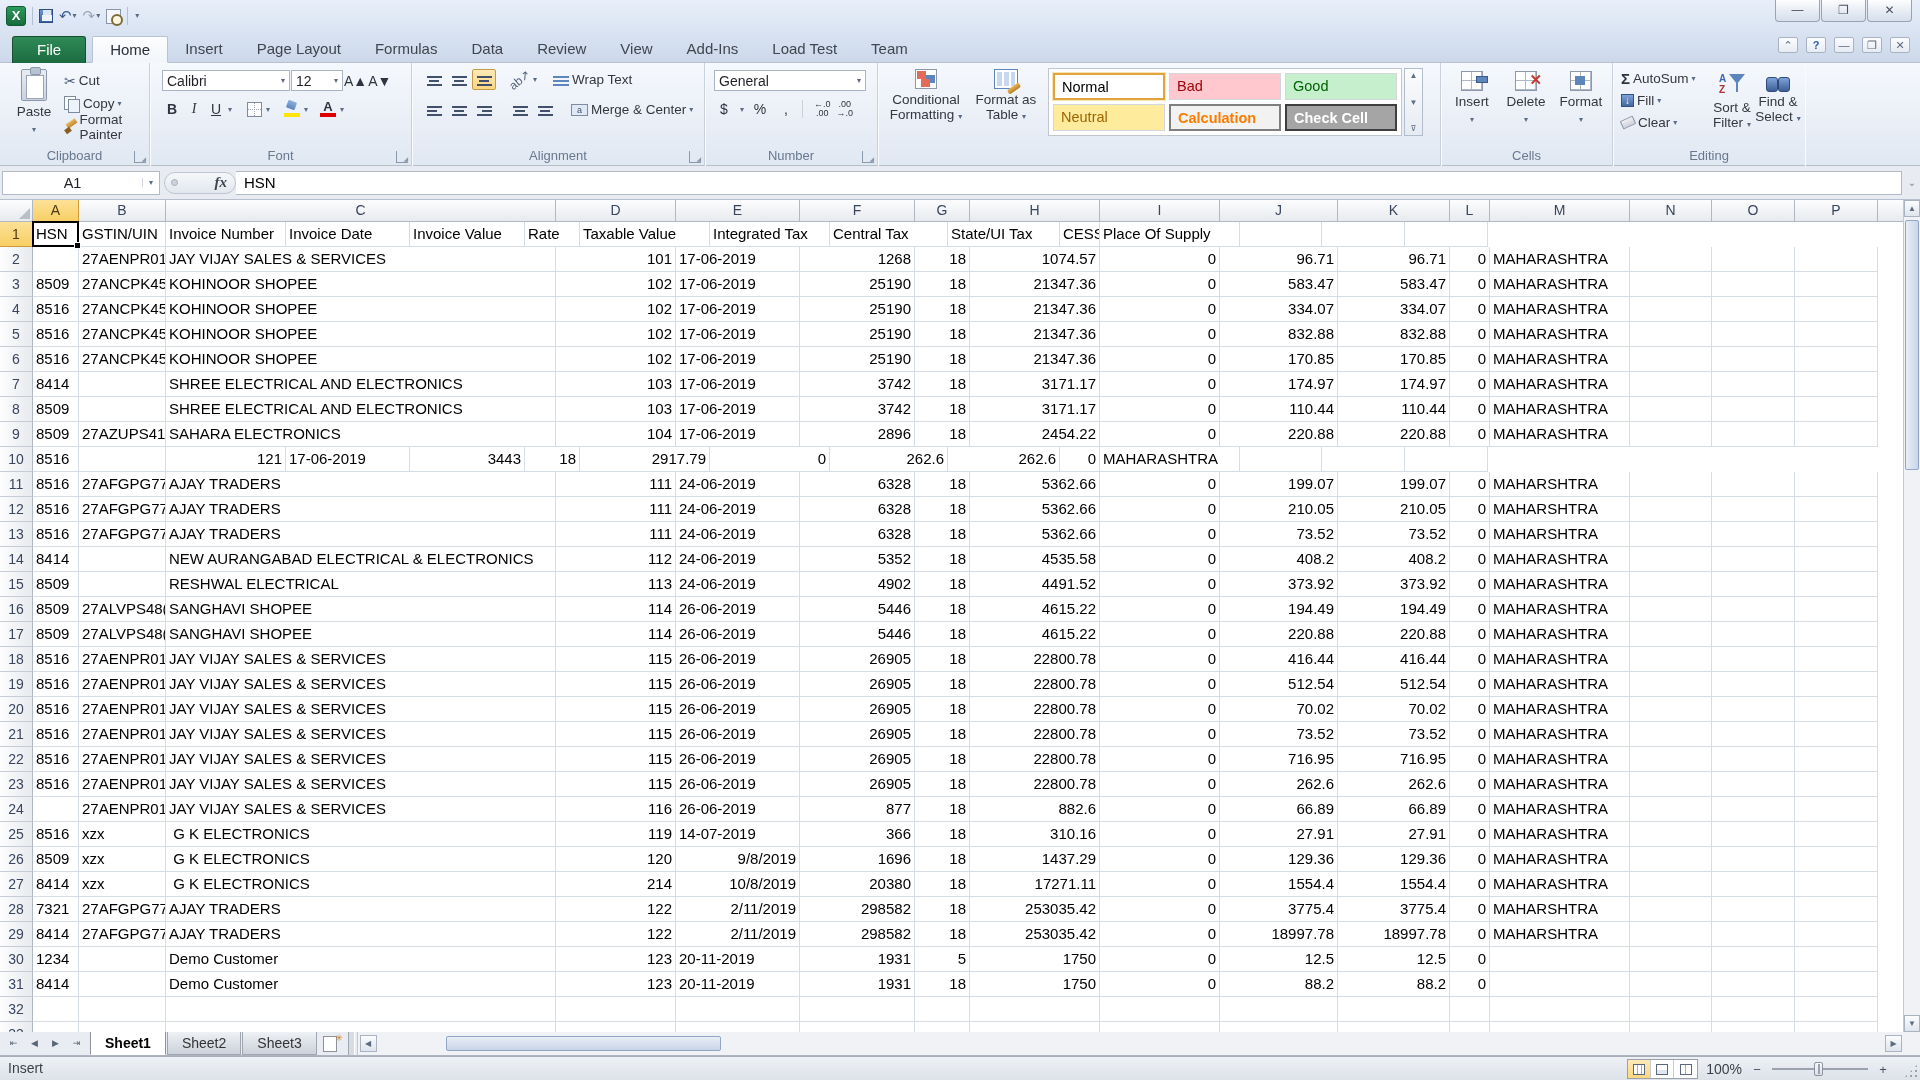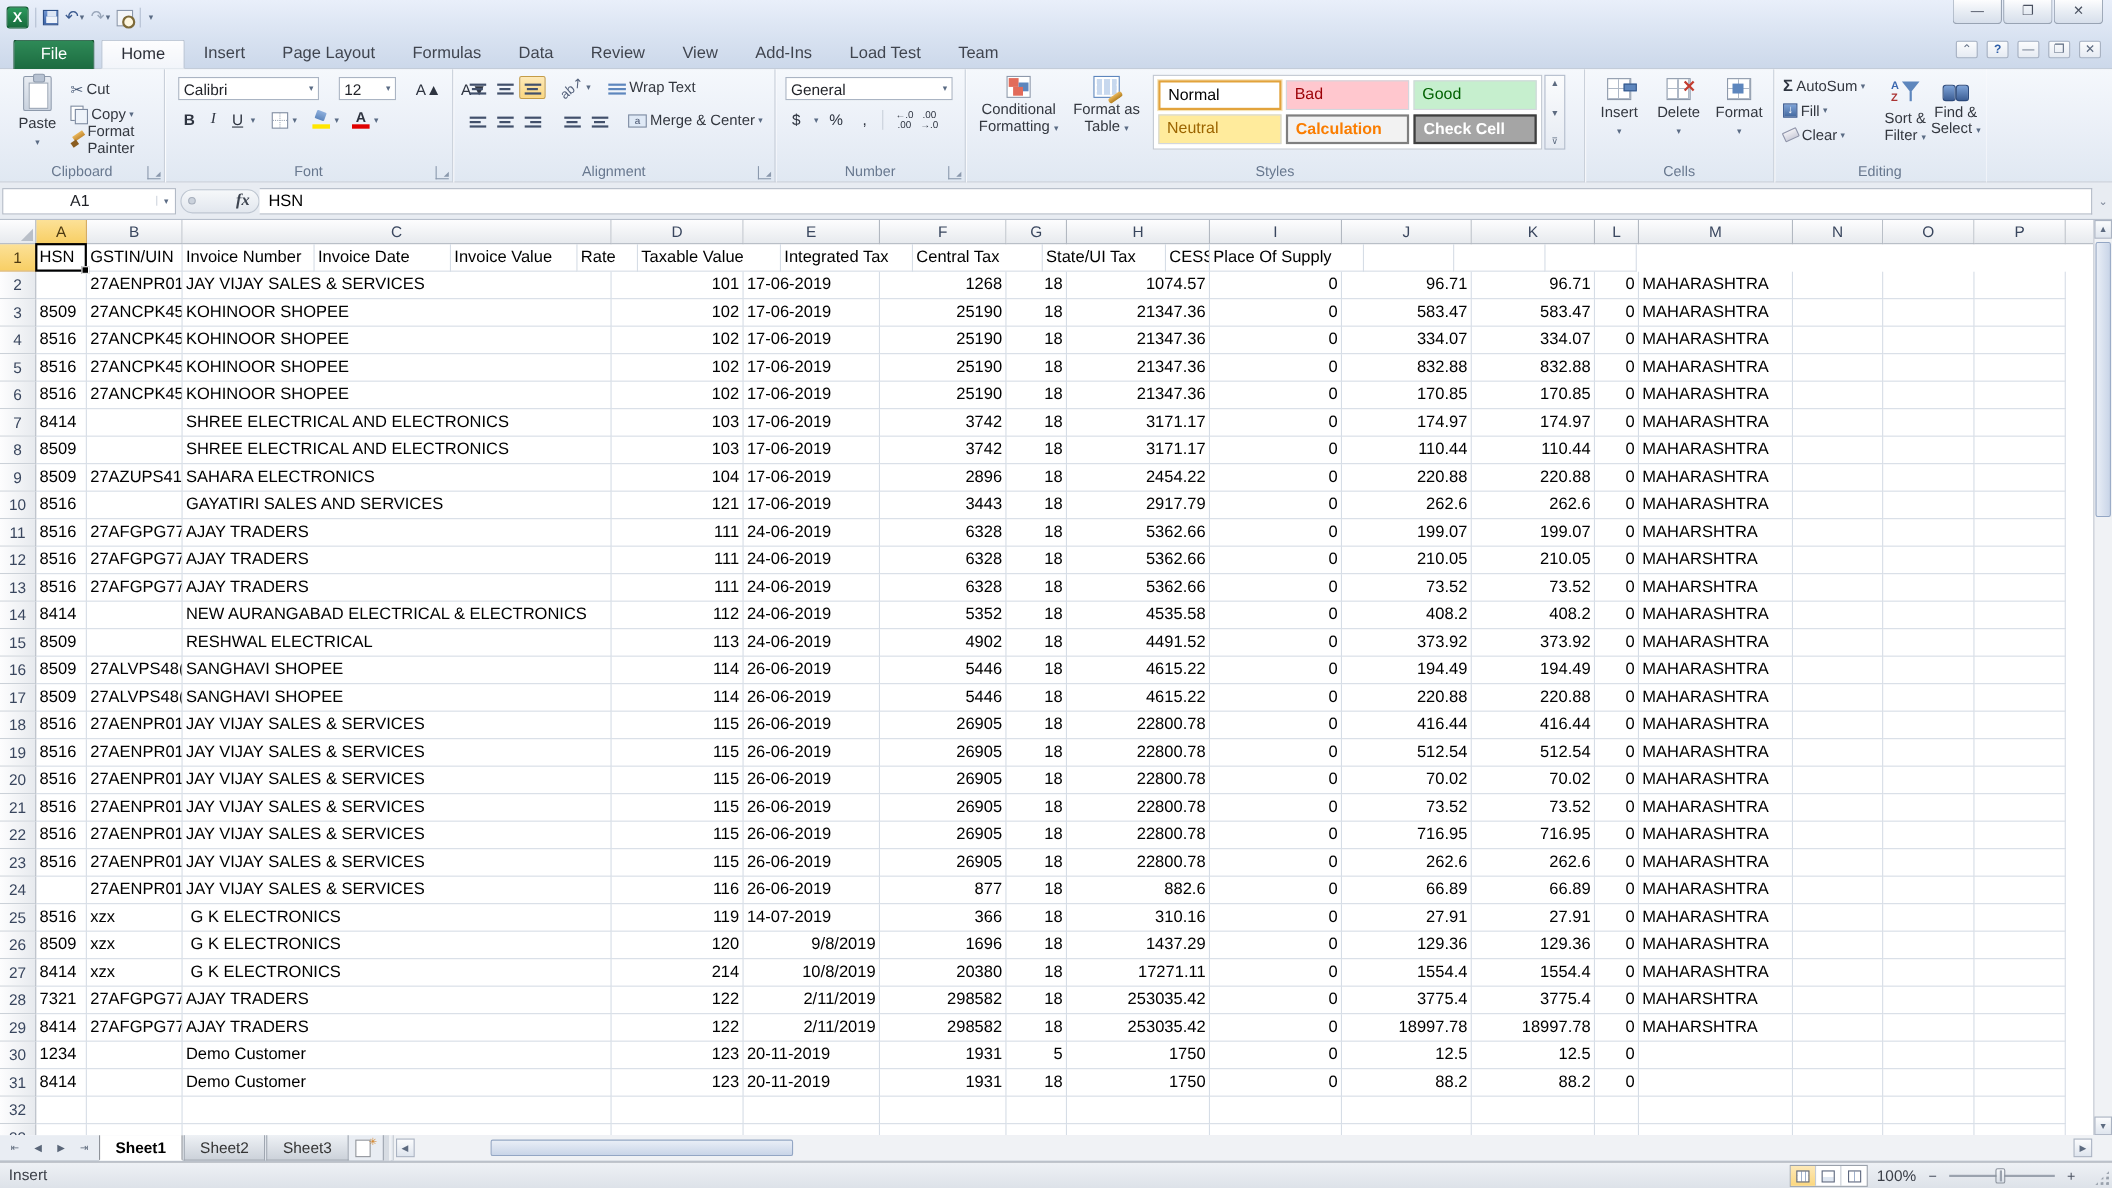--- a/index.html
+++ b/index.html
@@ -294,21 +294,21 @@
         <div class="smallrow" style="margin-top:4px">
             <span class="ic-brush"></span>
             <span>Format Painter</span>
           </div>
       </div>
       <div class="grp-label">Clipboard</div>
       <span class="launcher"></span>
     </div>
 
     <div class="grp" style="width:262px">
-      <div style="position:absolute;left:12px;top:7px;display:flex;gap:18px;align-items:center">
+      <div style="position:absolute;left:12px;top:7px;display:flex;gap:1px;align-items:center">
         <div class="combo" style="width:128px">
             <span>Calibri</span>
             <span class="dd">▾</span>
           </div>
         <div class="combo" style="width:52px">
             <span>12</span>
             <span class="dd">▾</span>
           </div>
         <span class="fbtn">A▲</span>
         <span class="fbtn">A▼</span>
@@ -467,21 +467,20 @@
             <div class="gcell" style="background: rgb(255, 235, 156); color: rgb(156, 101, 0);">Neutral</div>
             <div class="gcell" style="background: rgb(242, 242, 242); color: rgb(250, 125, 0); font-weight: bold; border: 2px solid rgb(127, 127, 127);">Calculation</div>
             <div class="gcell" style="background: rgb(165, 165, 165); color: rgb(255, 255, 255); font-weight: bold; border: 2px solid rgb(63, 63, 63);">Check Cell</div>
           </div>
         <div class="gscroll">
           <span>▲</span>
           <span>▼</span>
           <span>⊽</span>
         </div>
       </div>
-      <div class="grp-label">Styles</div>
     </div>
 
     <div class="grp" style="width:172px">
       <div class="bigbtn" style="position:absolute;left:6px;top:2px;width:50px">
         <span class="ic-grid">
             <span class="ov-ins"></span>
           </span>
         <span>Insert</span>
           <span class="dd">▾</span>
       </div>
@@ -739,21 +738,20 @@
         <div class="cell r" style="width: 40px;">0</div>
         <div class="cell" style="width: 140px;">MAHARASHTRA</div>
         <div class="cell" style="width: 82px;"></div>
         <div class="cell" style="width: 83px;"></div>
         <div class="cell" style="width: 83px;"></div>
       </div>
       <div class="row">
         <div class="gut">10</div>
         <div class="cell" style="width: 46px;">8516</div>
         <div class="cell" style="width: 87px;"></div>
-        <div class="cell" style="width: 390px;">GAYATIRI SALES AND SERVICES</div>
         <div class="cell r" style="width: 120px;">121</div>
         <div class="cell" style="width: 124px;">17-06-2019</div>
         <div class="cell r" style="width: 115px;">3443</div>
         <div class="cell r" style="width: 55px;">18</div>
         <div class="cell r" style="width: 130px;">2917.79</div>
         <div class="cell r" style="width: 120px;">0</div>
         <div class="cell r" style="width: 118px;">262.6</div>
         <div class="cell r" style="width: 112px;">262.6</div>
         <div class="cell r" style="width: 40px;">0</div>
         <div class="cell" style="width: 140px;">MAHARASHTRA</div>

